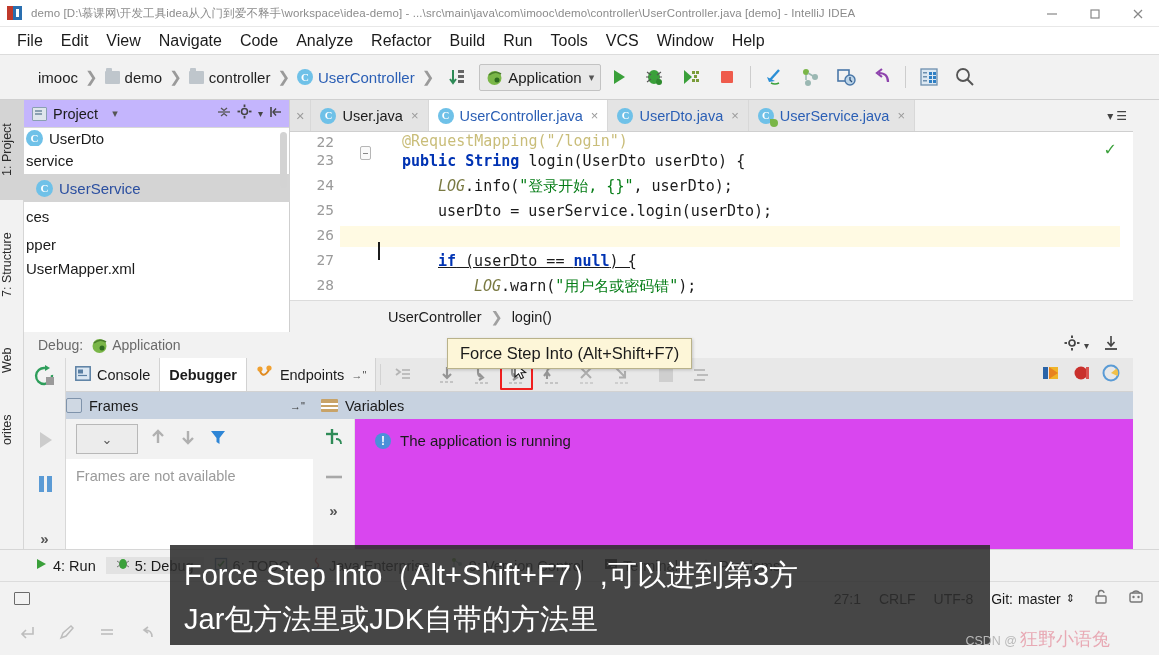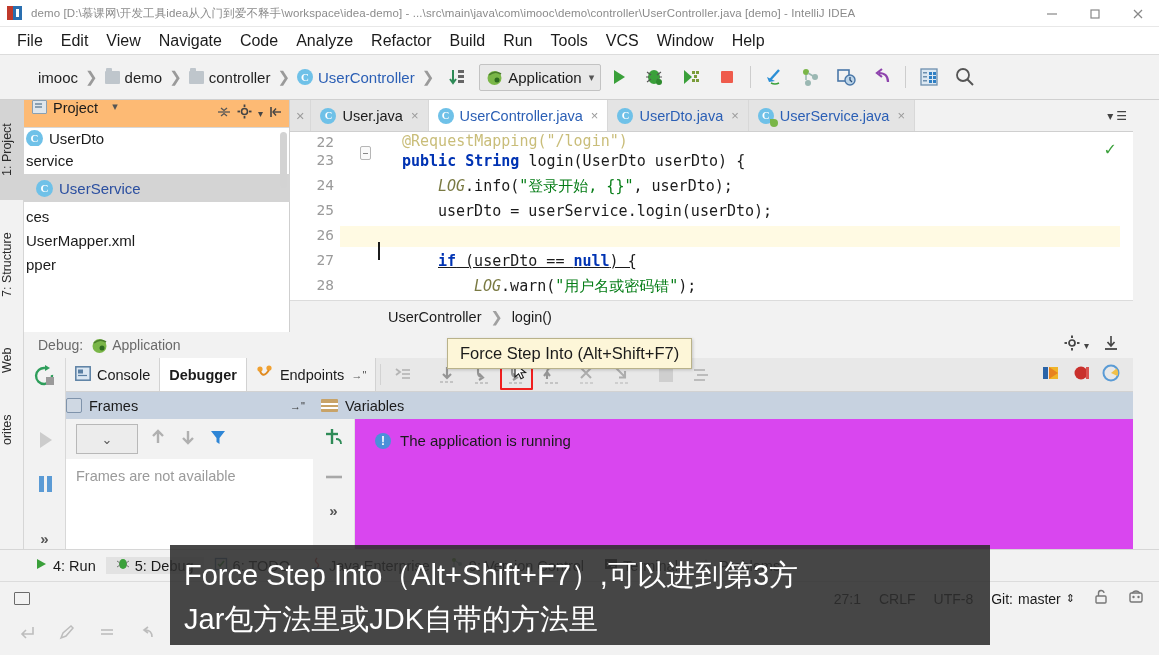--- a/index.html
+++ b/index.html
@@ -101,21 +101,21 @@
     font-size:12.5px; color:#2b2b2b; text-align:center;
     white-space:nowrap; padding:4px 0; display:flex; align-items:center;
   }
 
   
   .projpanel {
     position:absolute; left:24px; top:100px; width:266px; height:232px;
     background:#ffffff; border-right:1px solid #cfcfcf;
   }
   .proj-header {
-    height:28px; background:#fdba74; display:flex; 
+    height:28px; background:#c4b5fd; display:flex; align-items:center;
     padding-left:8px; border-bottom:1px solid #d8d8d8;
   }
   .proj-title { font-size:14.5px; color:#1b1b1b; margin-left:6px; }
   .proj-ico { width:15px; height:14px; background:#dfe6ec; border:1.5px solid #8aa0b2; border-radius:1px; flex:none; position:relative; }
   .proj-ico::after { content:""; position:absolute; left:2px; top:2px; width:7px; height:2px; background:#8aa0b2; box-shadow:0 3px 0 #8aa0b2; }
   .proj-tools { margin-left:auto; display:flex; align-items:center; padding-right:6px; gap:6px; }
   .proj-tree { padding:2px 0 0 10px; font-size:15px; color:#1b1b1b; }
   .tree-row { height:28px; display:flex; align-items:center; padding-left:2px; white-space:nowrap; }
   .tree-row.sel { background:#d4d4d4; }
   .tree-row.sel .lbl { color:#2b4fa0; }
@@ -496,25 +496,25 @@
       <div class="tree-row clip">
         <span class="lbl">service</span>
       </div>
       <div class="tree-row sel" style="margin-left:-10px;padding-left:12px;width:276px;">
         <span class="tree-ico">C</span>
         <span class="lbl">UserService</span>
       </div>
       <div class="tree-row clip">
         <span class="lbl">ces</span>
       </div>
+      <div class="tree-row clip">
+        <span class="lbl">pper</span>
+      </div>
       <div class="tree-row clip" style="height:20px;overflow:hidden;">
         <span class="lbl">UserMapper.xml</span>
-      </div>
-      <div class="tree-row clip">
-        <span class="lbl">pper</span>
       </div>
     </div>
     <div class="tree-scroll"></div>
   </div>
 
   <div class="editor-area">
     <div class="tabstrip">
       <div class="etab" style="padding:0 6px;background:#e4e4e4;color:#9a9a9a;">×</div>
       <div class="etab">
         <span class="etab-ico">C</span>
@@ -963,14 +963,17 @@
           <path d="M14 12 Q14 5 7 5 M10 2 L6 5 L10 8" stroke="#bdbdbd" stroke-width="1.6" fill="none"></path>
         </svg>
     </span>
   </div>
 
   <div class="caption">
     <div class="caption-line">Force Step Into（Alt+Shift+F7）,可以进到第3方</div>
     <div class="caption-line">Jar包方法里或JDK自带的方法里</div>
   </div>
 
+  <div class="watermark">
+    <span>CSDN @</span><span class="watermark-cn">狂野小语兔</span>
+  </div>
 
 </div>
 
 </body></html>

